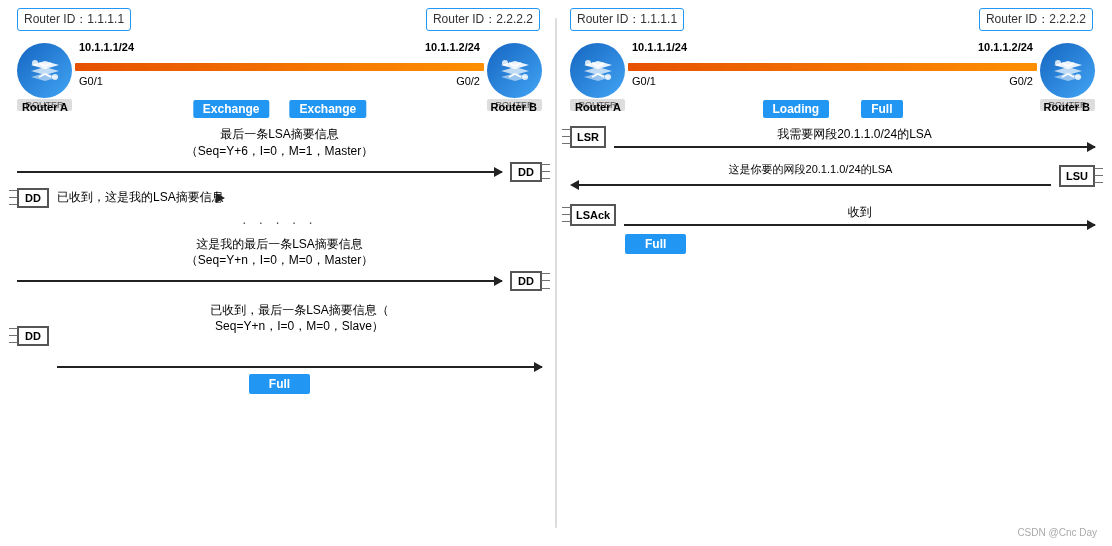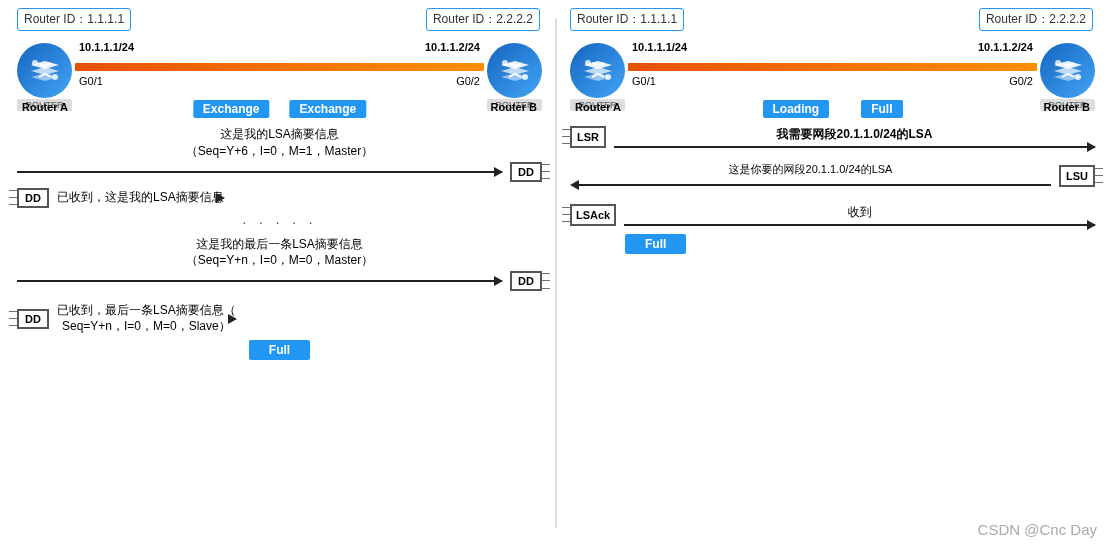--- a/index.html
+++ b/index.html
@@ -43,21 +43,21 @@
       padding: 2px 10px;
       border-radius: 2px;
       font-size: 12px;
       font-weight: bold;
     }
 
     .csdn-watermark {
       position: absolute;
       bottom: 8px;
       right: 15px;
-      font-size: 15px;
+      font-size: 10px;
       color: #aaa;
     }
   </style>
 </head>
 <body>
 
 <div style="display:flex; width:1112px; height:546px; background:#fff; padding:8px 12px; position:relative;">
 
   <div style="flex:1; position:relative; padding:0 5px; min-width:0;">
 
@@ -118,21 +118,21 @@
       <div style="position:absolute; top:67px; left:50%; transform:translateX(-50%); display:flex; gap:20px; white-space:nowrap;">
         <span class="state-badge">Exchange</span>
         <span class="state-badge">Exchange</span>
       </div>
     </div>
 
     <div style="margin-top:8px;">
 
       <div style="margin-bottom:6px;">
         <div style="text-align:center; font-size:12px; line-height:1.4;">
-          <span>这是我的LSA摘要信息</span><br>
+          <span>最后一条LSA摘要信息</span><br>
           <span>（Seq=Y+6，I=0，M=1，Master）</span>
         </div>
         <div style="display:flex; align-items:center; margin-top:2px;">
           <div style="flex:1; height:2px; background:#222; position:relative;">
             <div style="position:absolute; right:-1px; top:-4px; width:0; height:0; border-left:9px solid #222; border-top:5px solid transparent; border-bottom:5px solid transparent;"></div>
           </div>
           <div style="margin-left:8px; border:2px solid #555; padding:2px 5px; font-size:11px; font-weight:bold; background:white; min-width:32px; text-align:center; position:relative;">
             <span>DD</span>
             <span style="position:absolute; right:-10px; top:50%; transform:translateY(-50%); font-size:9px; color:#666; line-height:0.8;">—<br>—<br>—</span>
           </div>
@@ -175,21 +175,21 @@
           </div>
         </div>
       </div>
 
       <div style="margin-bottom:4px;">
         <div style="display:flex; align-items:center;">
           <div style="margin-right:8px; border:2px solid #555; padding:2px 5px; font-size:11px; font-weight:bold; background:white; min-width:32px; text-align:center; position:relative; flex-shrink:0;">
             <span style="position:absolute; left:-10px; top:50%; transform:translateY(-50%); font-size:9px; color:#666; line-height:0.8;">—<br>—<br>—</span>
             <span>DD</span>
           </div>
-          <div style="flex:1; display:flex; flex-direction:row;">
+          <div style="flex:1; display:flex; flex-direction:column;gap:32px;">
             <div style="text-align:center; font-size:12px; line-height:1.3;">
               <span>已收到，最后一条LSA摘要信息（</span><br>
               <span>Seq=Y+n，I=0，M=0，Slave）</span>
             </div>
             <div style="display:flex; align-items:center;">
               <div style="flex:1; height:2px; background:#222; position:relative;">
                 <div style="position:absolute; right:-1px; top:-4px; width:0; height:0; border-left:9px solid #222; border-top:5px solid transparent; border-bottom:5px solid transparent;"></div>
               </div>
             </div>
           </div>
@@ -268,21 +268,21 @@
 
     <div style="margin-top:8px;">
 
       <div style="margin-bottom:14px;">
         <div style="display:flex; align-items:center;">
 
           <div style="margin-right:8px; border:2px solid #555; padding:3px 5px; font-size:11px; font-weight:bold; background:white; min-width:36px; text-align:center; position:relative; flex-shrink:0;">
             <span style="position:absolute; left:-10px; top:50%; transform:translateY(-50%); font-size:9px; color:#666; line-height:0.8;">—<br>—<br>—</span>
             <span>LSR</span>
           </div>
-          <div style="flex:1; display:flex; flex-direction:column;font-weight:bold;">
+          <div style="flex:1; display:flex; flex-direction:column;">
             <div style="text-align:center; font-size:12px; margin-bottom:3px;">
               <span>我需要网段20.1.1.0/24的LSA</span>
             </div>
             <div style="display:flex; align-items:center;">
               <div style="flex:1; height:2px; background:#222; position:relative;">
                 <div style="position:absolute; right:-1px; top:-4px; width:0; height:0; border-left:9px solid #222; border-top:5px solid transparent; border-bottom:5px solid transparent;"></div>
               </div>
             </div>
           </div>
         </div>

